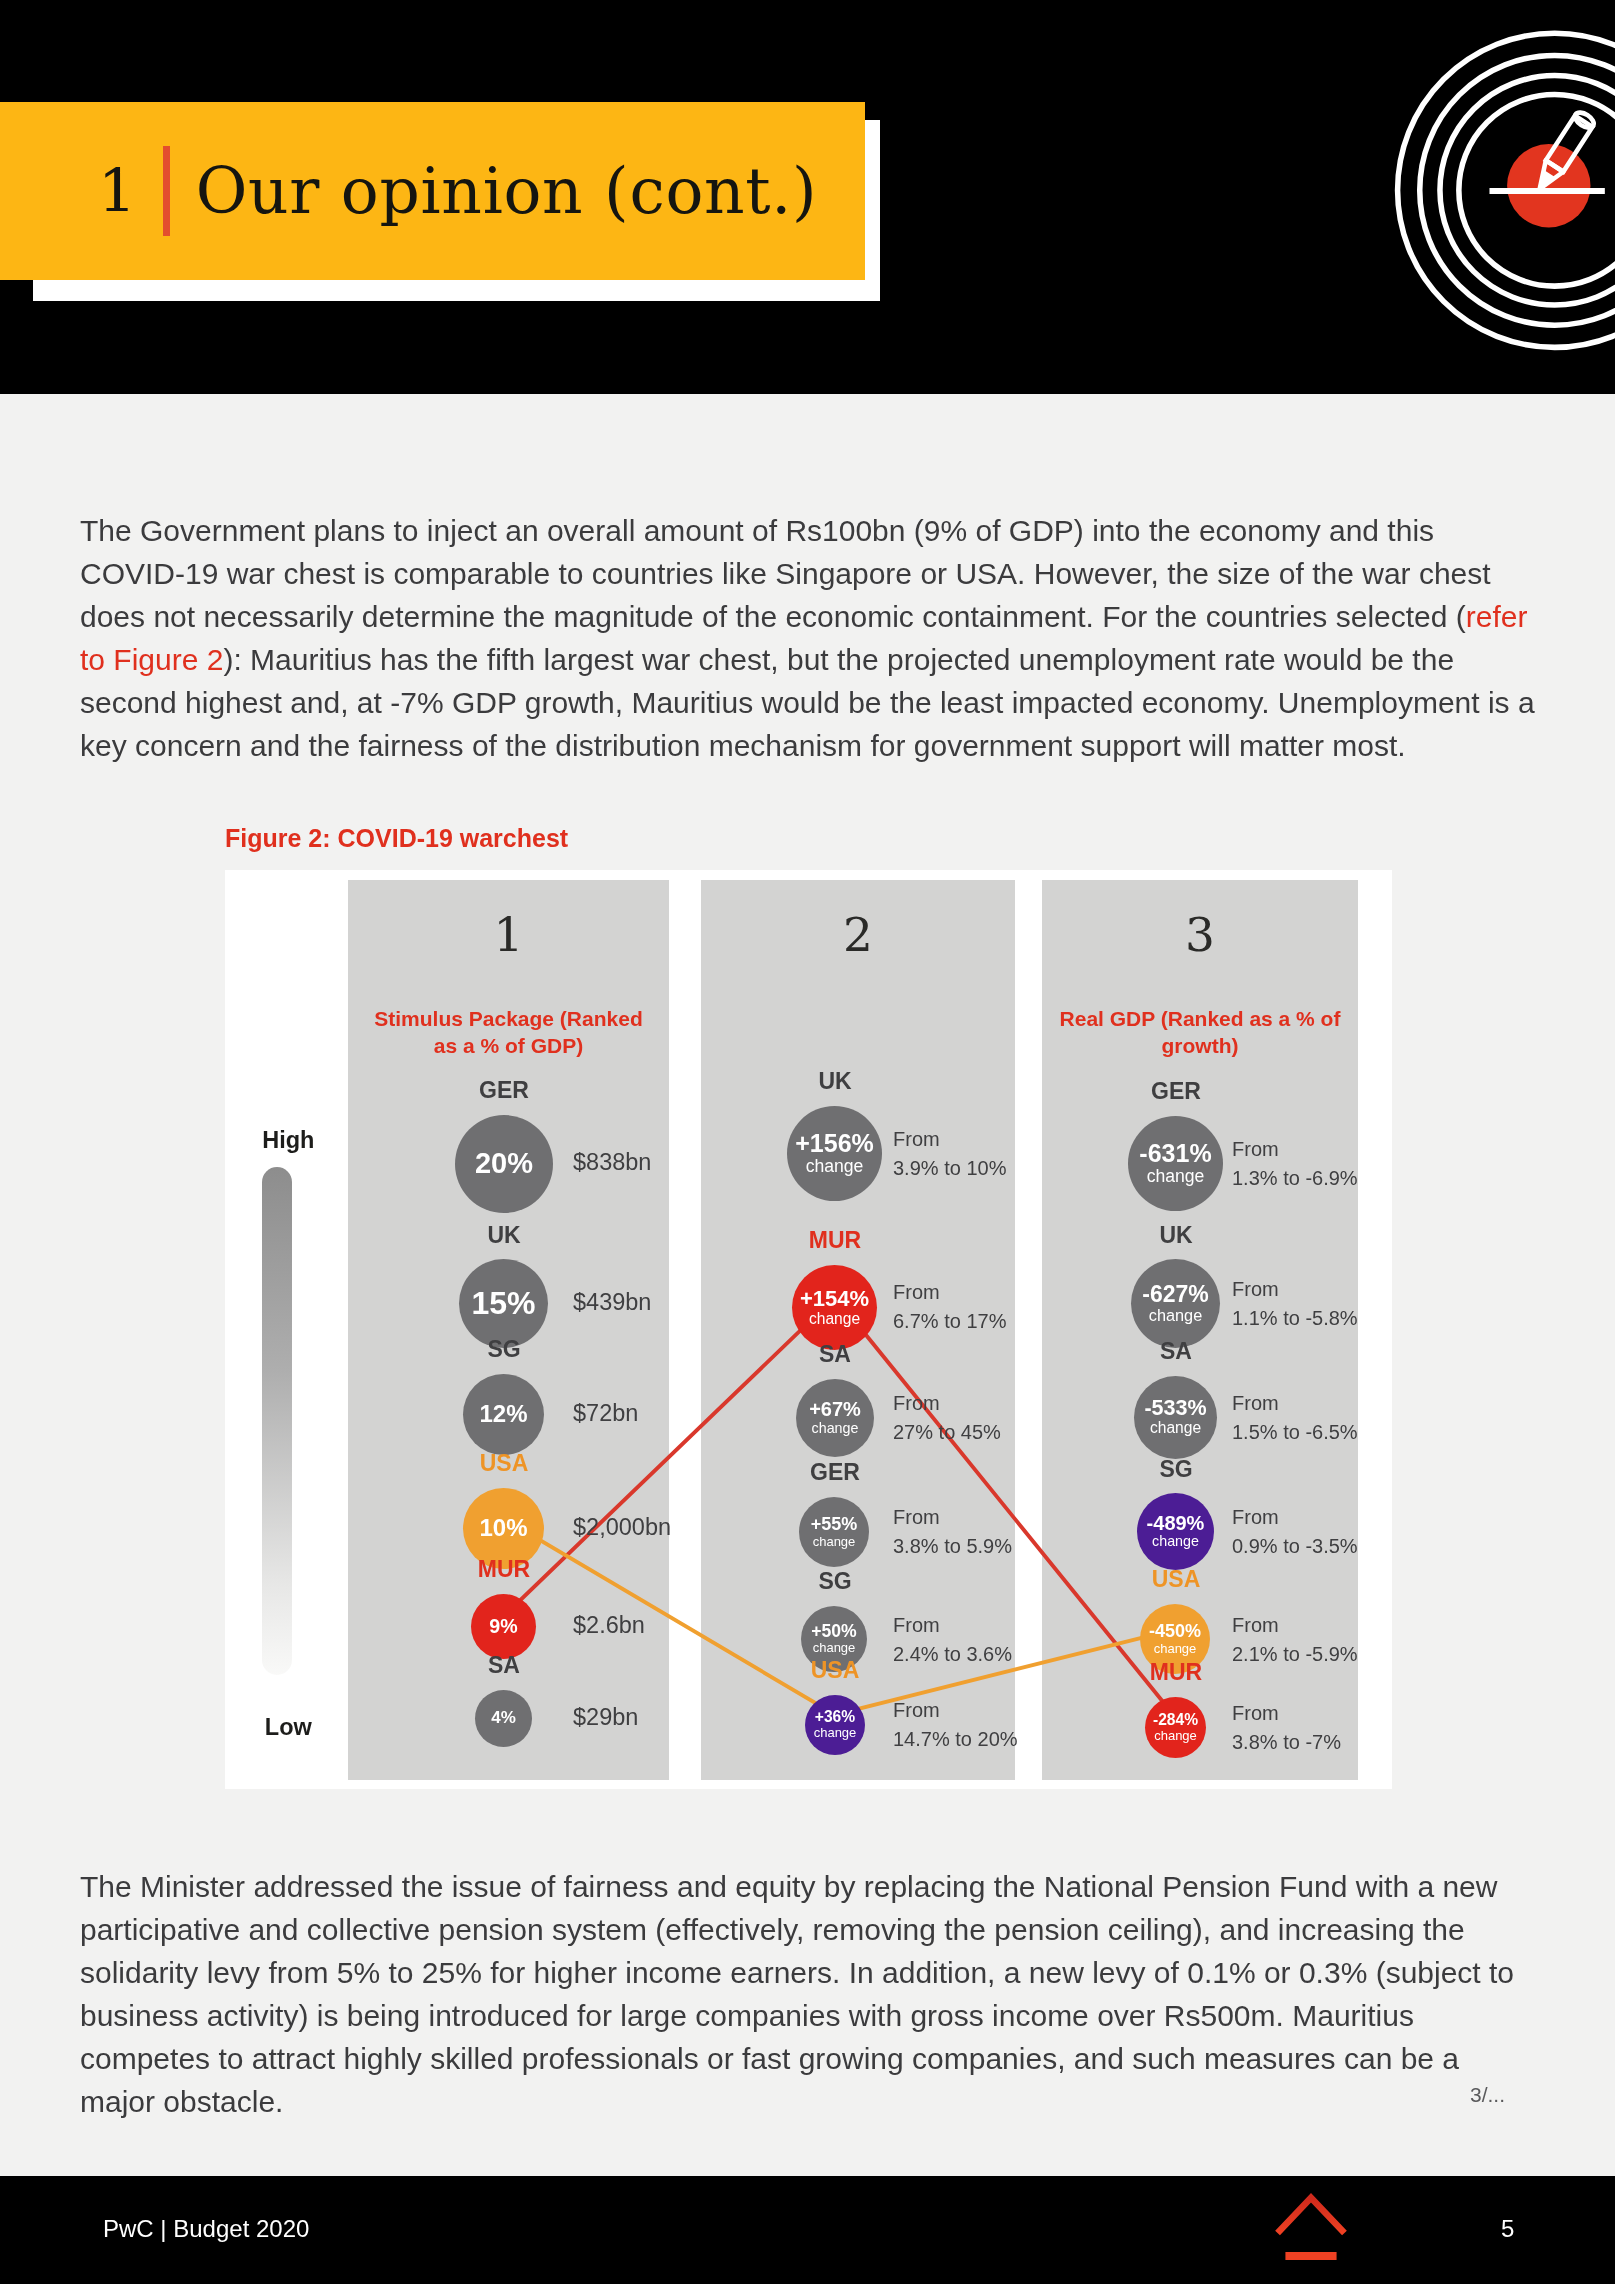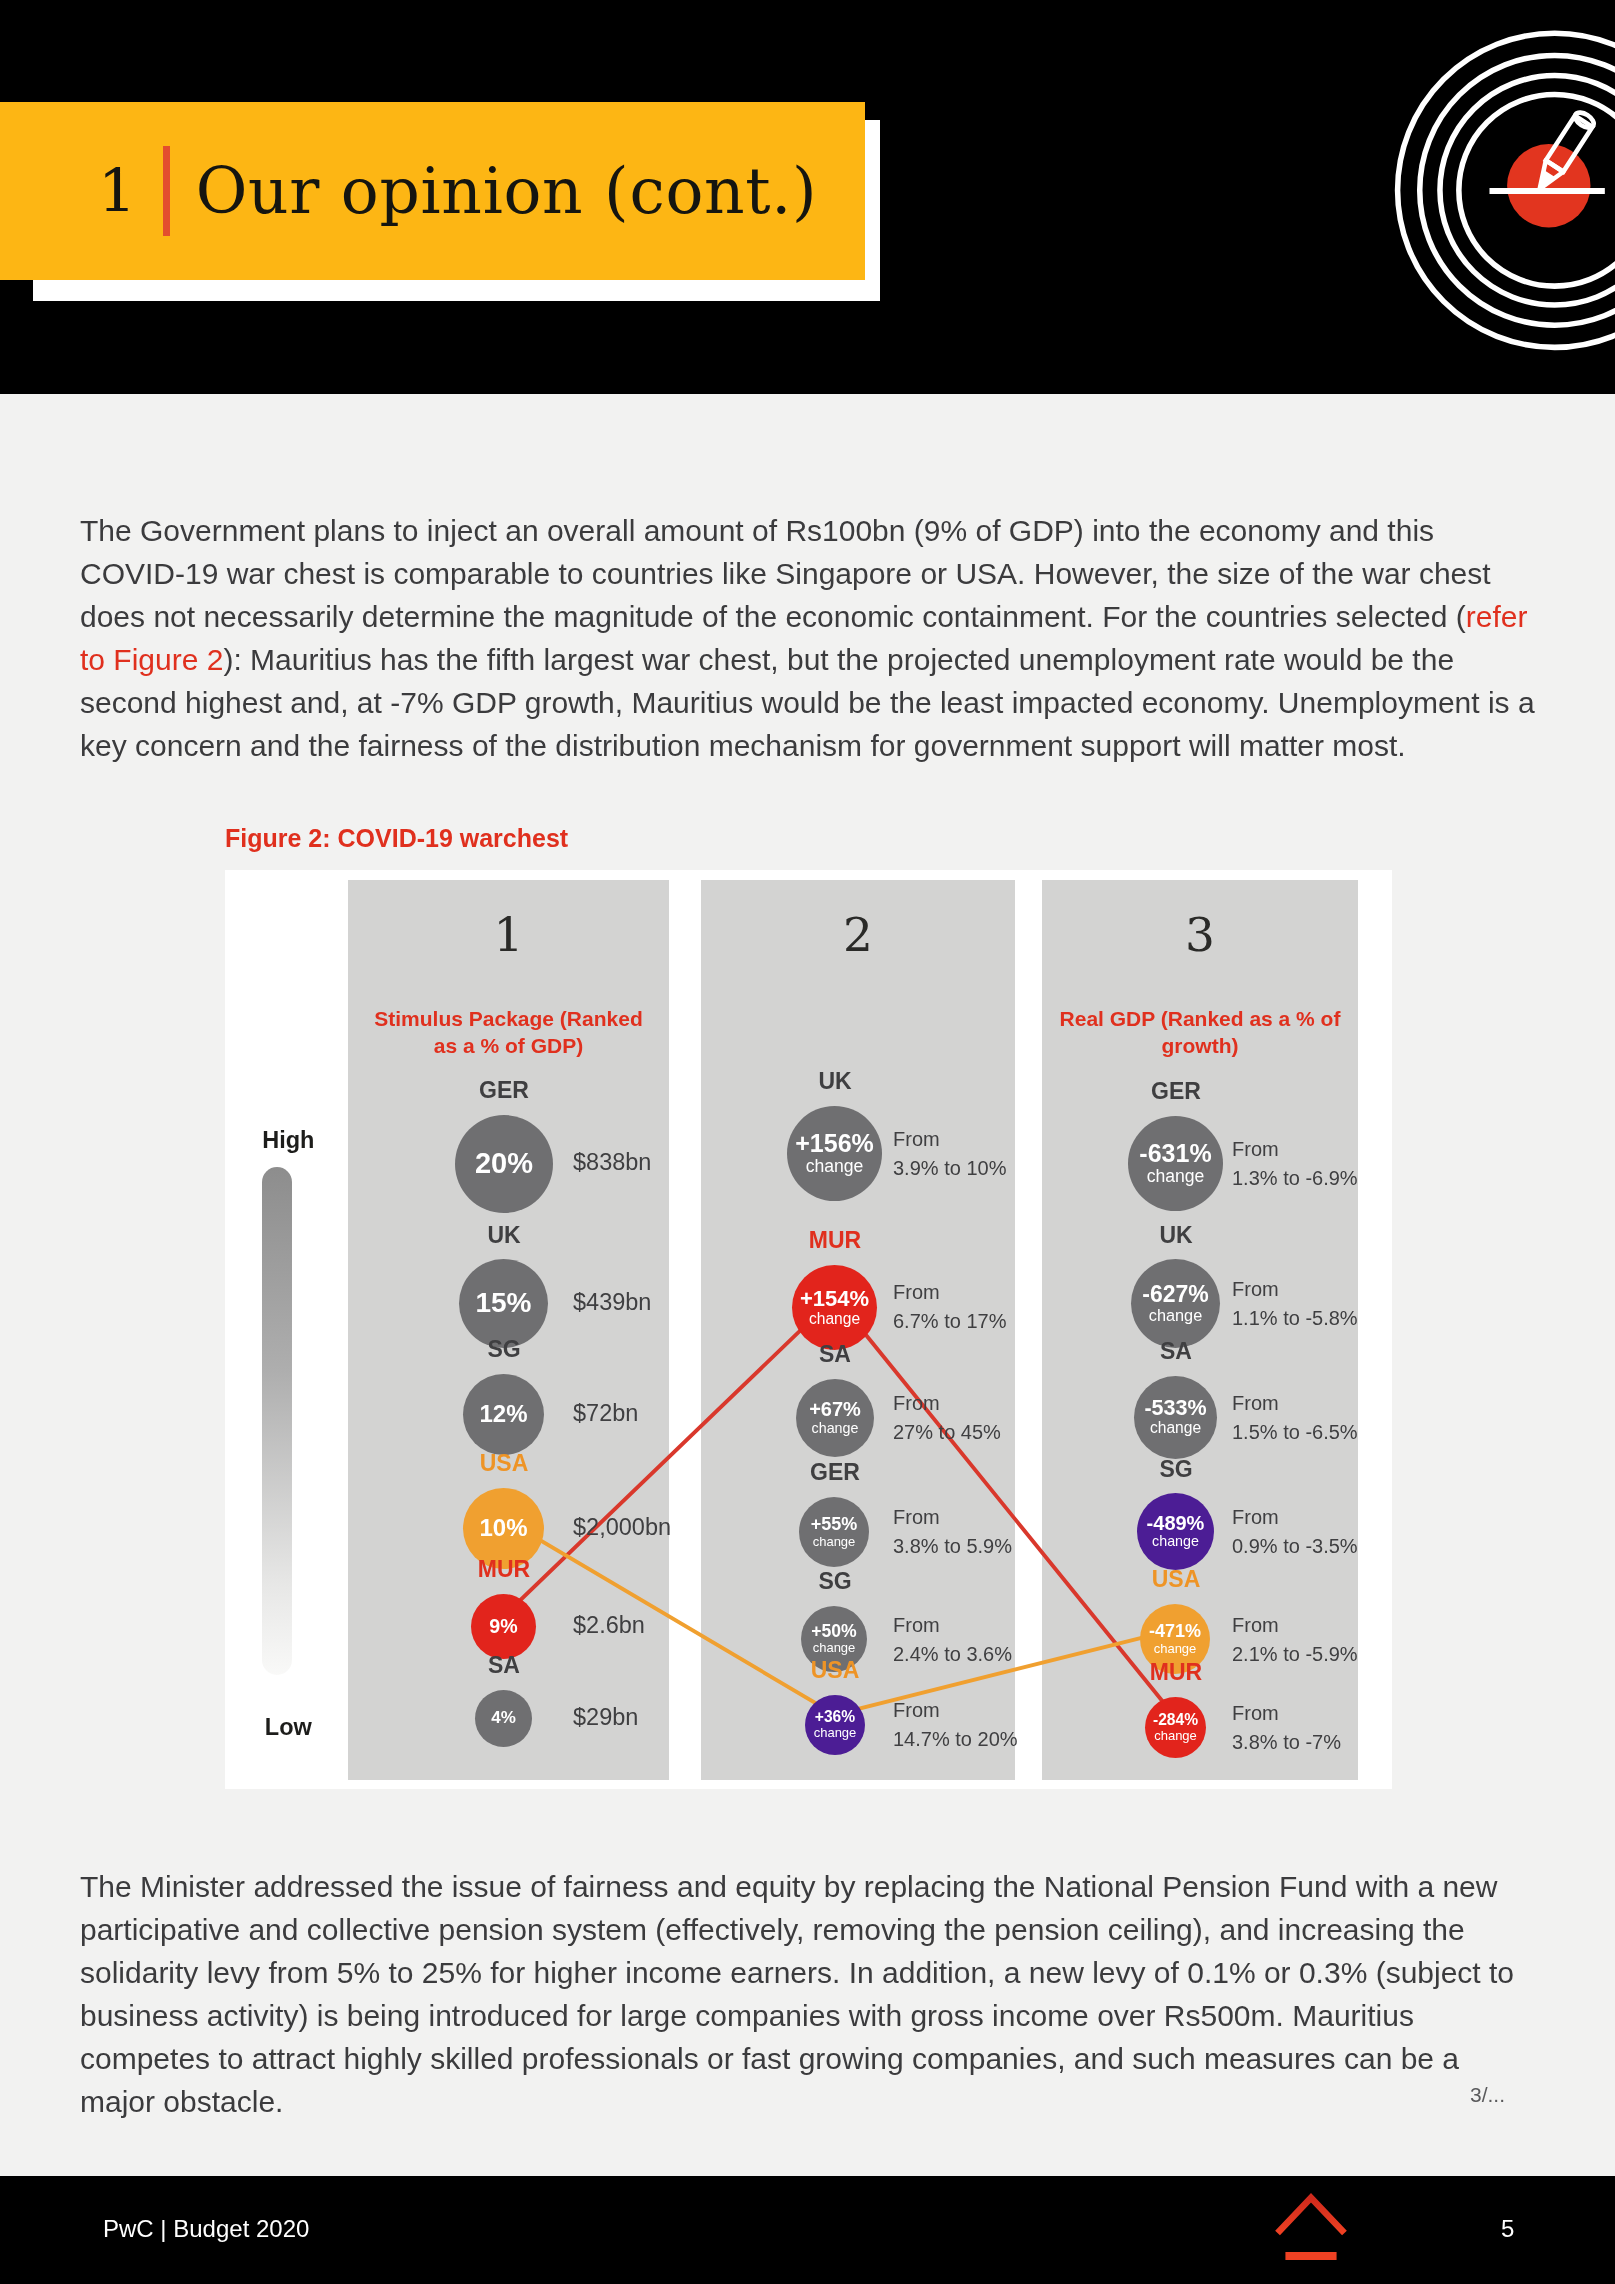--- a/index.html
+++ b/index.html
@@ -93,21 +93,21 @@
     <div class="col" style="left:123px;width:321px;">
       <div class="col-num">1</div>
       <div class="col-head">Stimulus Package (Ranked as a % of GDP)</div>
     <div class="country" style="left: 58px; top: 197px; color: rgb(63, 63, 65);">GER</div>
         <div class="circle" style="left: 107px; top: 235px; width: 98px; height: 98px; background: rgb(111, 111, 113);">
           <span style="font-size: 29px;">20%</span>
         </div>
         <div class="side" style="left: 225px; top: 269px; font-size: 23.5px;">$838bn</div>
         <div class="country" style="left: 58px; top: 342px; color: rgb(63, 63, 65);">UK</div>
         <div class="circle" style="left: 111px; top: 379px; width: 89px; height: 89px; background: rgb(111, 111, 113);">
-          <span style="font-size: 28px;">15%</span>
+          <span style="font-size: 32px;">15%</span>
         </div>
         <div class="side" style="left: 225px; top: 409px; font-size: 23.5px;">$439bn</div>
         <div class="country" style="left: 58px; top: 456px; color: rgb(63, 63, 65);">SG</div>
         <div class="circle" style="left: 115px; top: 494px; width: 81px; height: 81px; background: rgb(111, 111, 113);">
           <span style="font-size: 24px;">12%</span>
         </div>
         <div class="side" style="left: 225px; top: 520px; font-size: 23.5px;">$72bn</div>
         <div class="country" style="left: 58px; top: 570px; color: rgb(238, 148, 38);">USA</div>
         <div class="circle" style="left: 115px; top: 608px; width: 81px; height: 81px; background: rgb(240, 160, 48);">
           <span style="font-size: 24px;">10%</span>
@@ -215,21 +215,21 @@
         <div class="circle" style="left: 95px; top: 613px; width: 77px; height: 77px; background: #4c1d95; align-items: center;">
           <span style="font-size: 20px;">-489%</span>
           <span style="font-weight: normal; font-size: 14.3px;">change</span>
         </div>
         <div class="side" style="left: 190px; top: 623px; font-size: 20px; line-height: 29px;">
           <div>From</div>
           <div>0.9% to -3.5%</div>
         </div>
         <div class="country" style="left: 36px; top: 686px; color: rgb(238, 148, 38);">USA</div>
         <div class="circle" style="left: 98px; top: 724px; width: 70px; height: 70px; background: rgb(240, 160, 48);">
-          <span style="font-size: 18px;">-471%</span>
+          <span style="font-size: 18px;">-450%</span>
           <span style="font-weight: normal; font-size: 13px;">change</span>
         </div>
         <div class="side" style="left: 190px; top: 731px; font-size: 20px; line-height: 29px;">
           <div>From</div>
           <div>2.1% to -5.9%</div>
         </div>
         <div class="country" style="left: 36px; top: 779px; color: rgb(224, 48, 30);">MUR</div>
         <div class="circle" style="left: 103px; top: 817px; width: 61px; height: 61px; background: rgb(226, 36, 28);">
           <span style="font-size: 15.6px;">-284%</span>
           <span style="font-weight: normal; font-size: 13px;">change</span>

